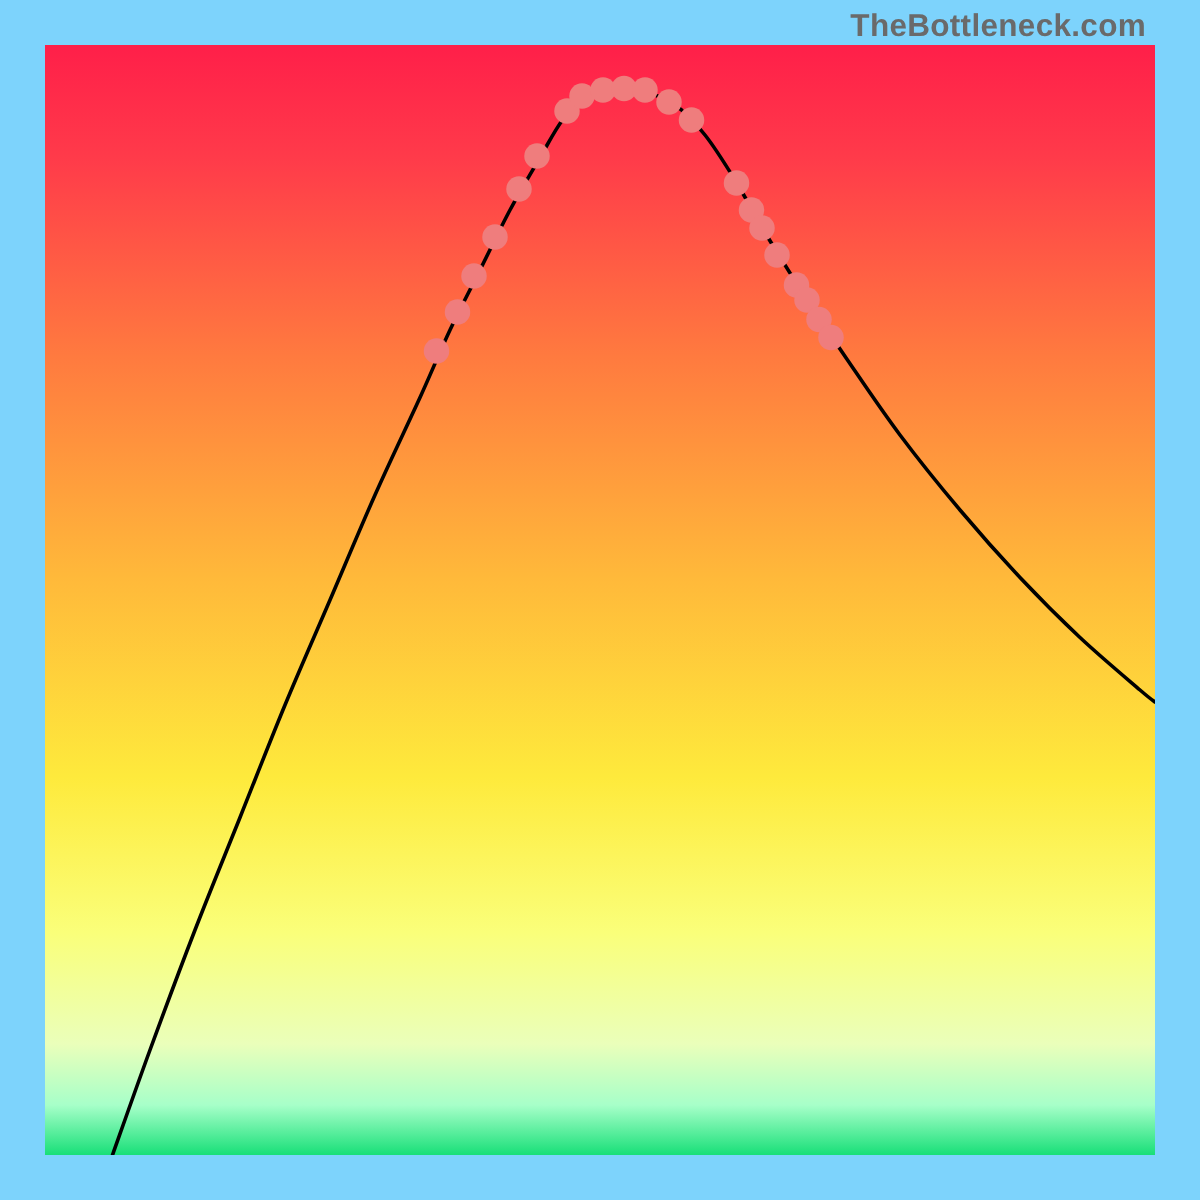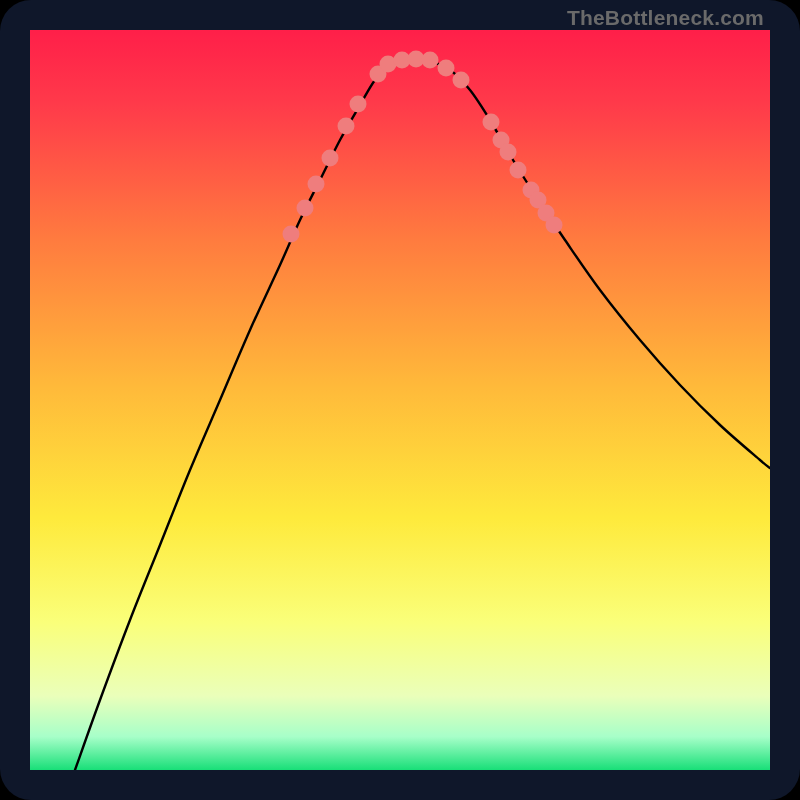--- a/index.html
+++ b/index.html
@@ -1,22 +1,21 @@
 <!DOCTYPE html>
 <html><head>
 <meta charset="utf-8">
 <style>
   * { margin: 0; padding: 0; box-sizing: border-box; }
   html, body { width: 800px; height: 800px; overflow: hidden; background: #000; }
   .frame {
     position: absolute;
     left: 0; top: 0;
     width: 800px; height: 800px;
-    background: #0f172a;
-    border-radius: 31px;
+    background: #7dd3fc;
   }
   .plot {
     position: absolute;
     left: 30px; top: 30px;
     width: 740px; height: 740px;
     overflow: hidden;
   }
   .attribution {
     position: absolute;
     top: 6px;

